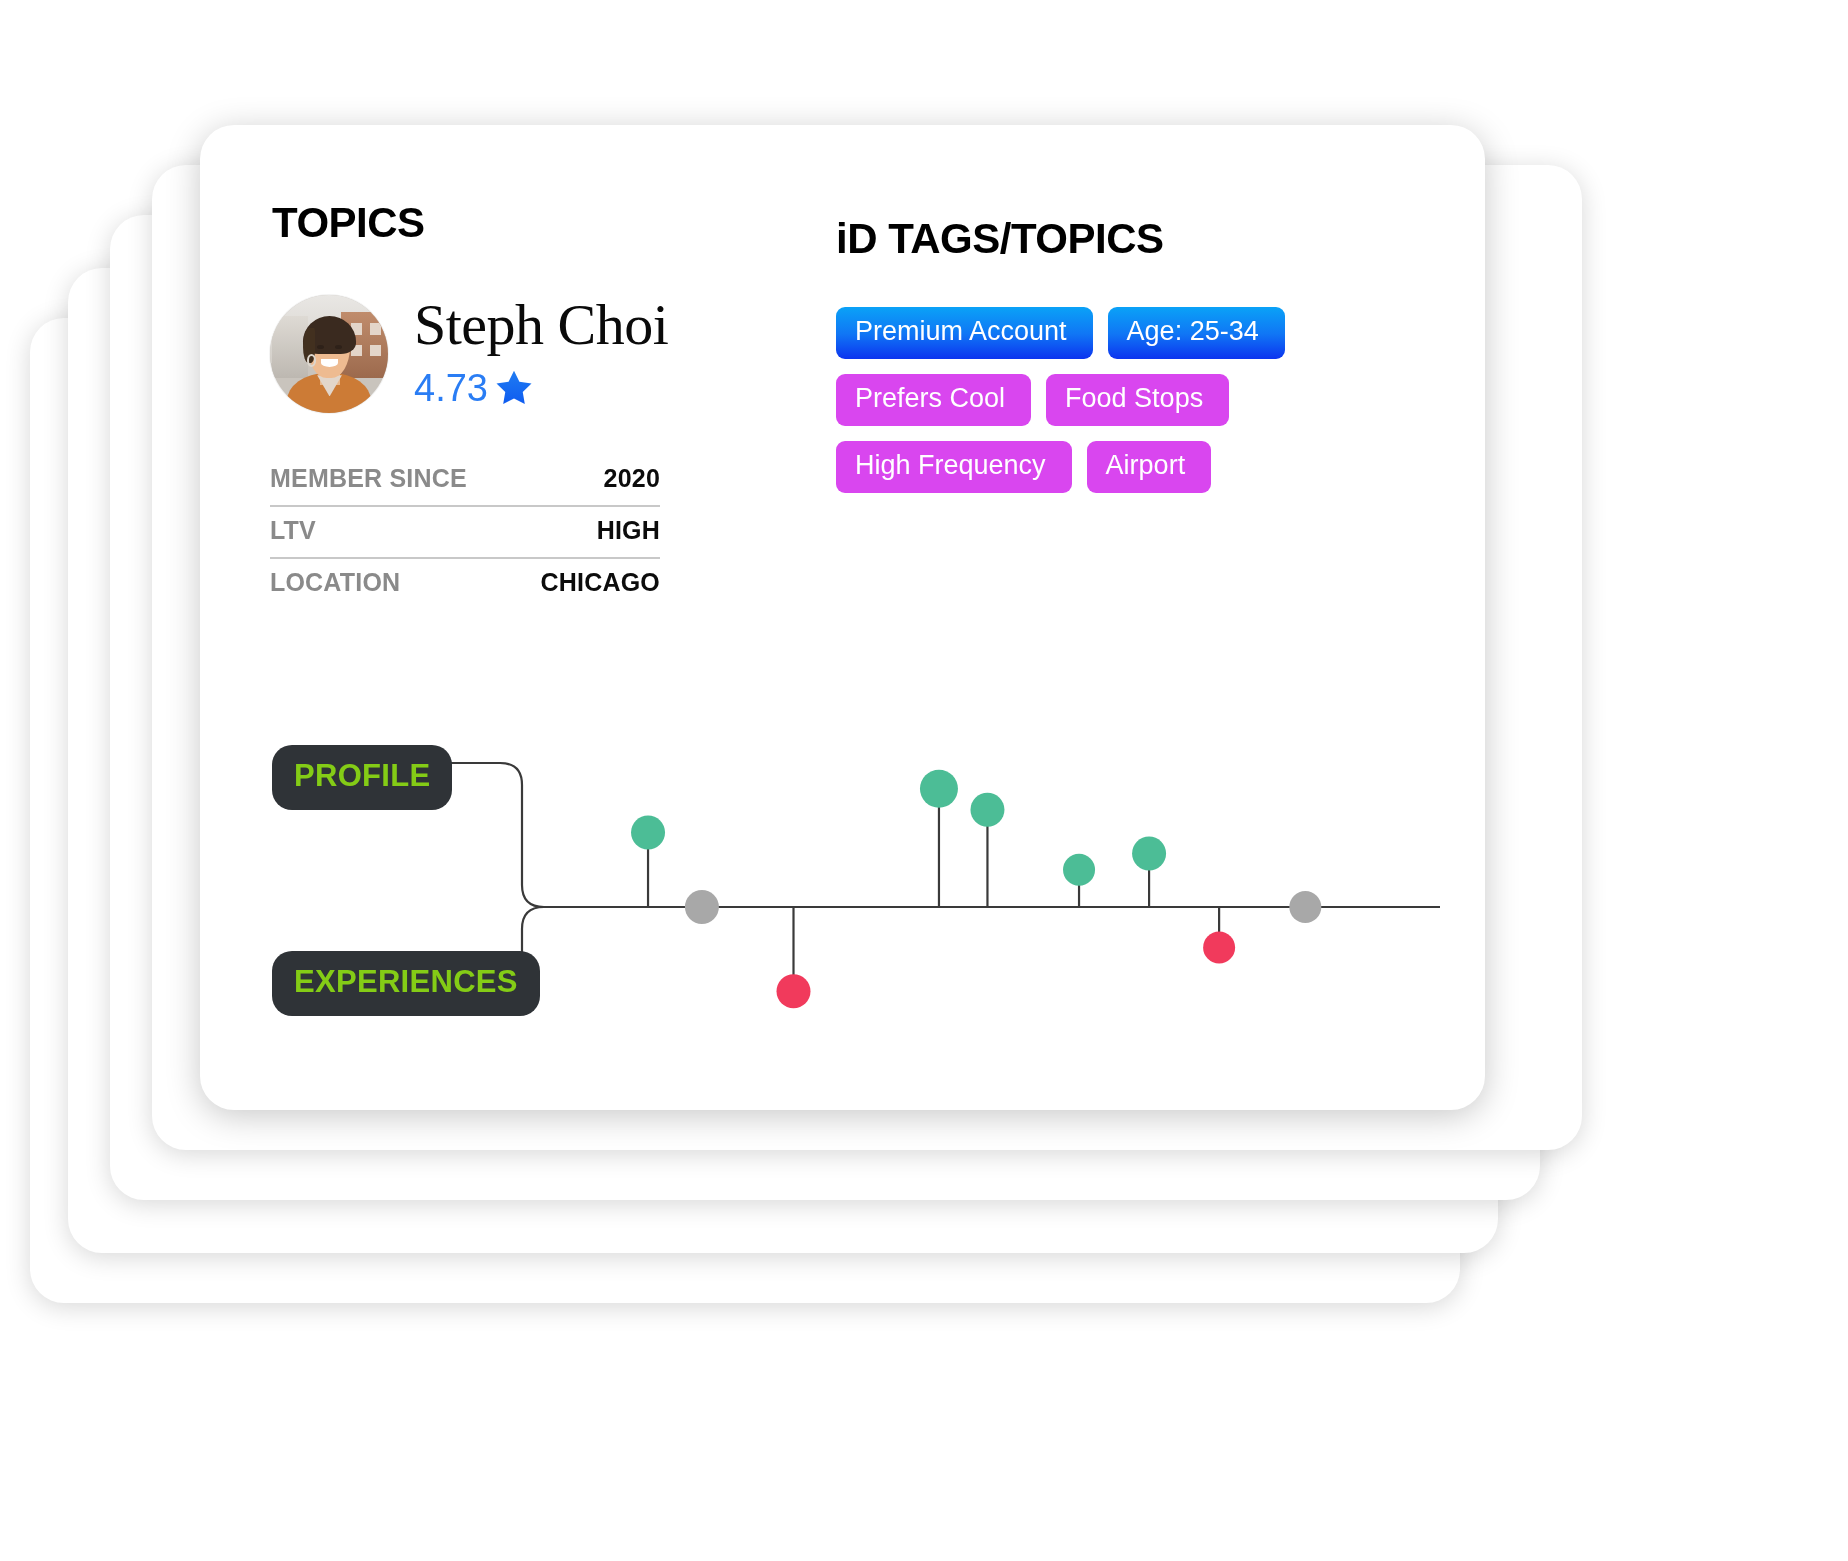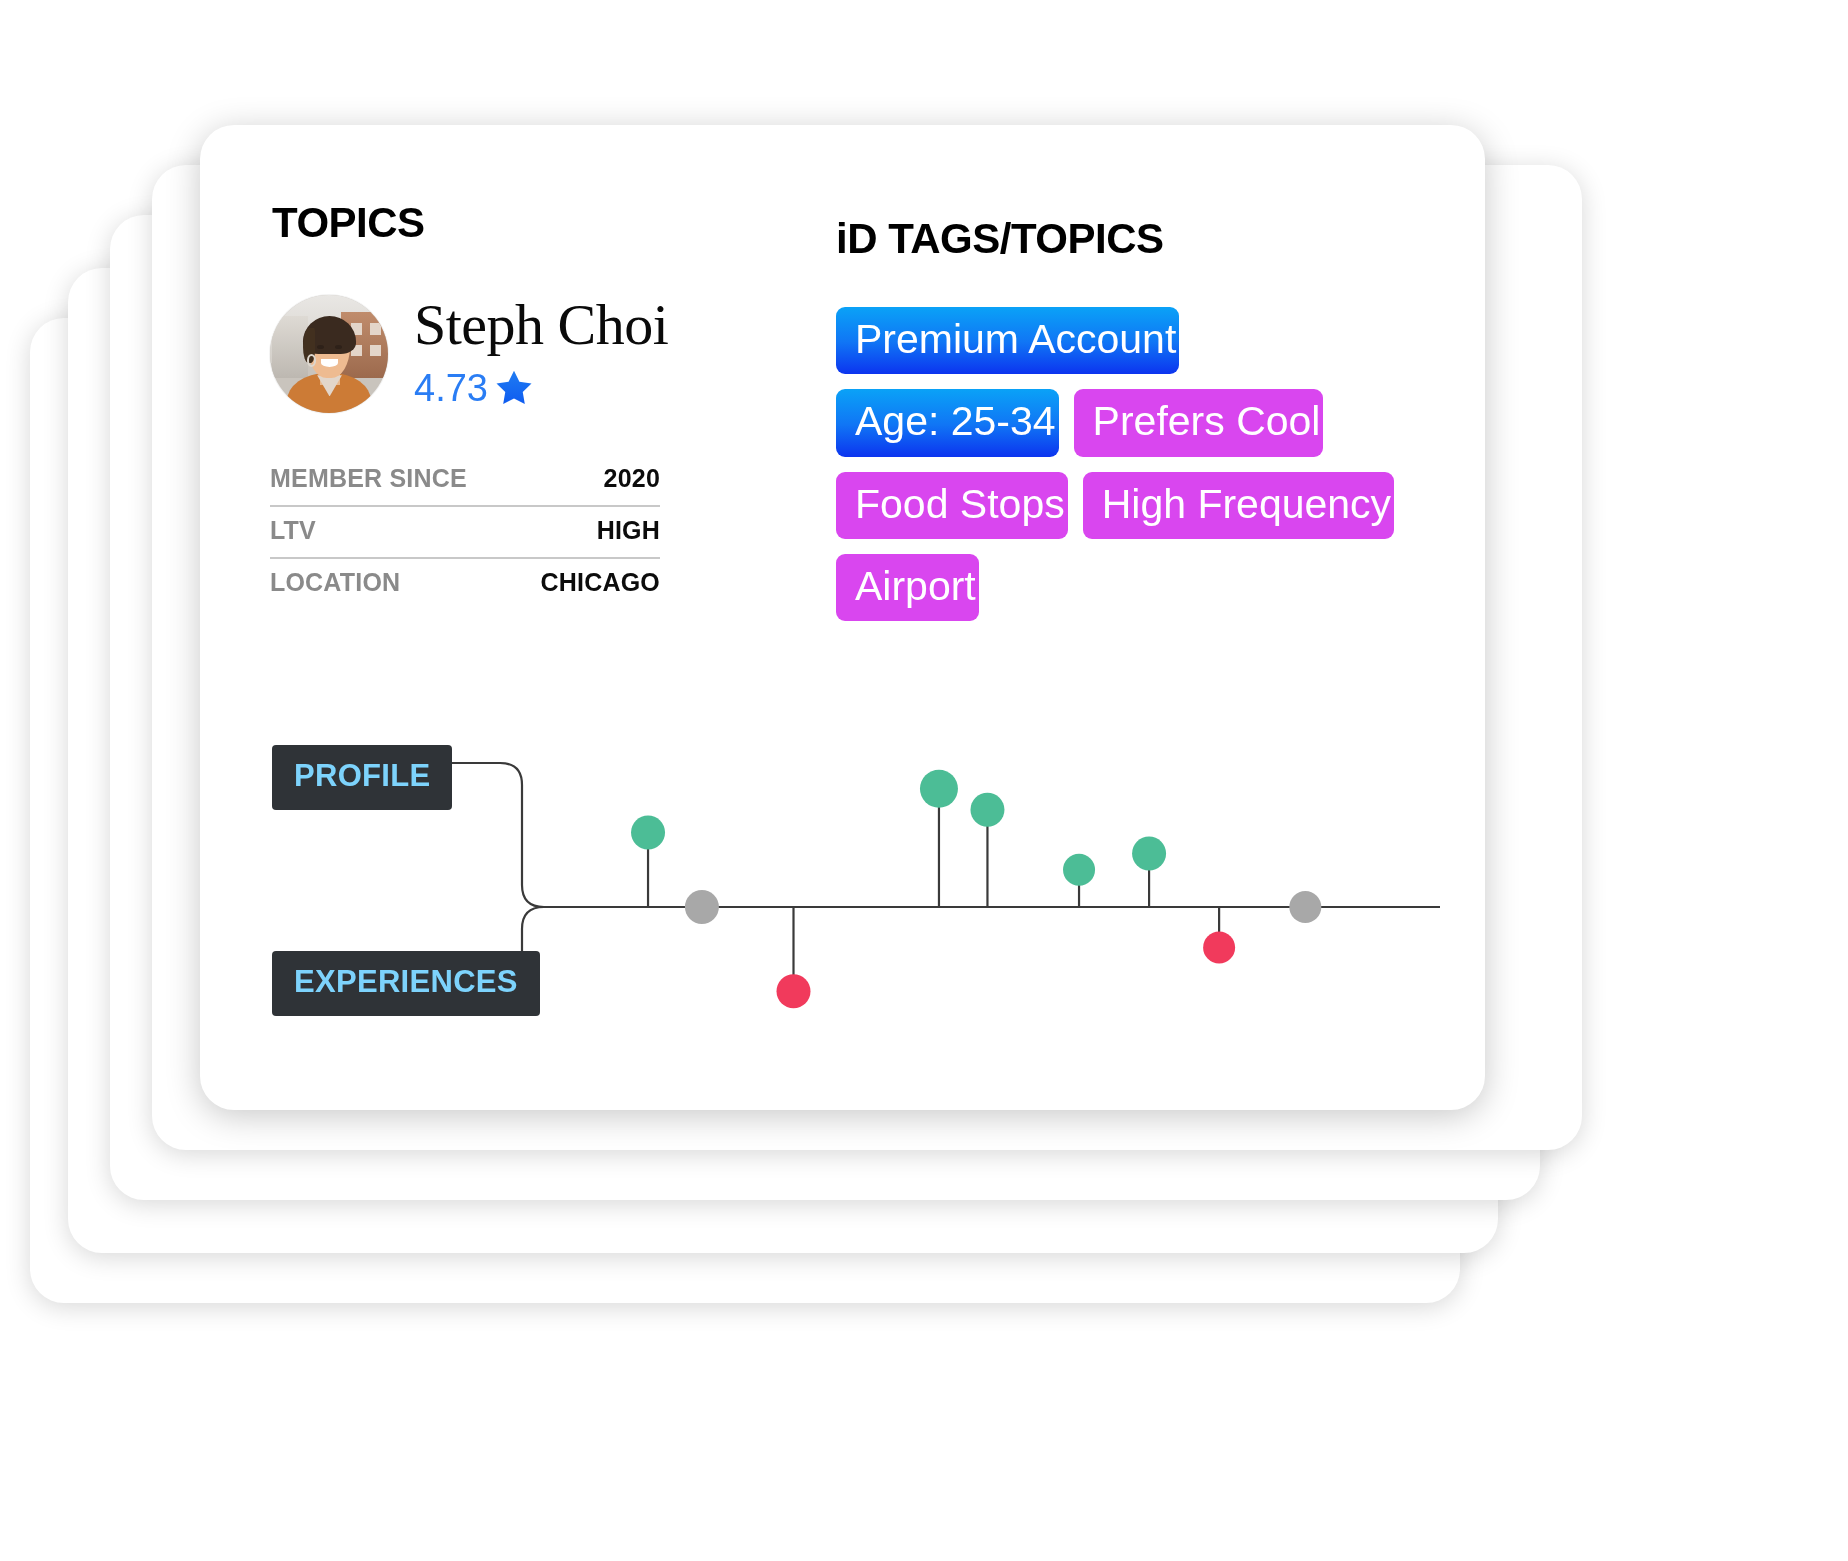--- a/index.html
+++ b/index.html
@@ -158,22 +158,22 @@
     position: absolute;
     left: 636px;
     top: 182px;
     width: 560px;
     display: flex;
     flex-wrap: wrap;
     gap: 15px 15px;
   }
   .tag {
     border-radius: 9px;
-    padding: 10px 3px 13px 19px;
-    font-size: 41px;
+    padding: 10px 26px 13px 19px;
+    font-size: 27px;
     color: #ffffff;
     white-space: nowrap;
     line-height: 1.08;
   }
   .tag-blue {
     background: linear-gradient(180deg, #0aa2f7 0%, #1076f5 52%, #0c34ef 100%);
   }
   .tag-grey {
     background: #d946ef;
   }
@@ -182,22 +182,22 @@
   .timeline {
     position: absolute;
     left: 0;
     top: 560px;
     width: 1285px;
     height: 420px;
   }
   .pill {
     position: absolute;
     background: #2f3337;
-    border-radius: 4px;
-    color: #7dd3fc;
+    border-radius: 20px;
+    color: #84cc16;
     font-weight: bold;
     font-size: 31px;
     letter-spacing: 0.3px;
     padding: 13px 22px 16px 22px;
     white-space: nowrap;
   }
   .pill-profile { left: 72px; top: 60px; }
   .pill-exper   { left: 72px; top: 266px; }
 </style>
 </head>

